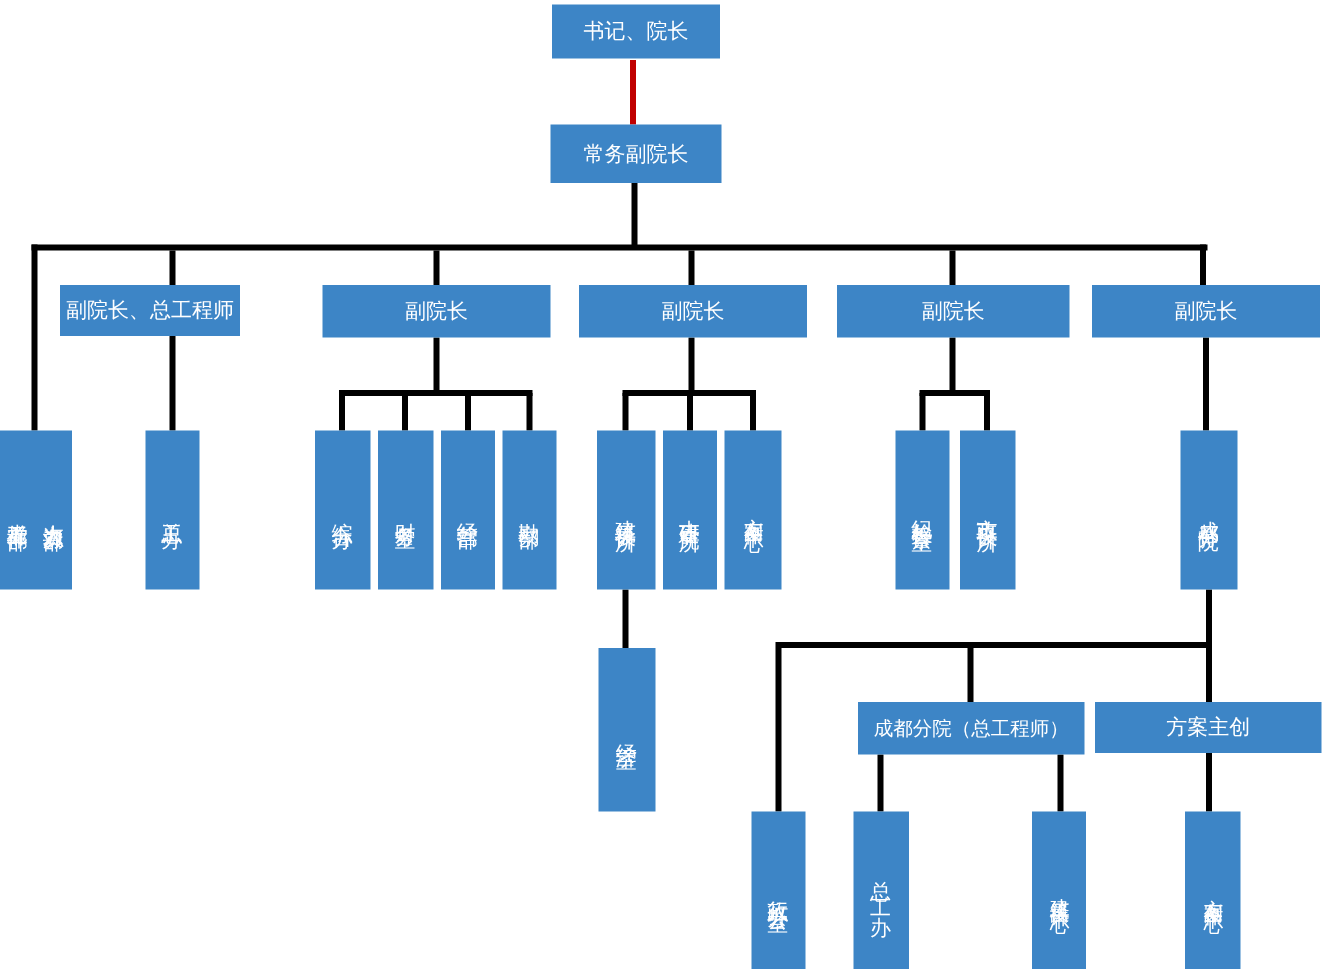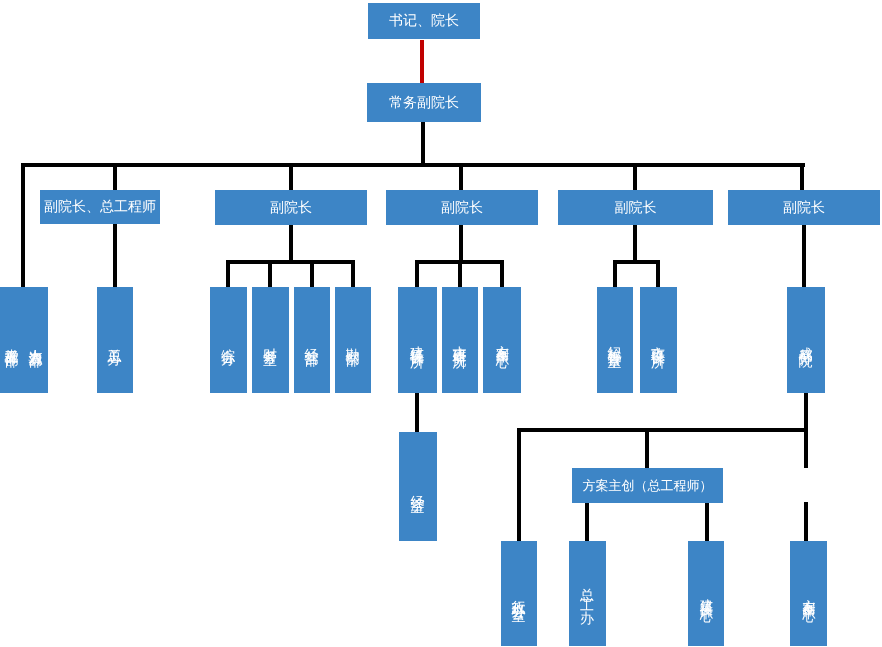--- a/index.html
+++ b/index.html
@@ -115,20 +115,21 @@
   <div class="box v" style="left:335px;top:287px;width:36px;height:106px">勘察部</div>
   <div class="box v" style="left:398px;top:287px;width:39px;height:106px">建筑设计所</div>
   <div class="box v" style="left:442px;top:287px;width:36px;height:106px">古建研究所</div>
   <div class="box v small" style="left:483px;top:287px;width:38px;height:106px">方案创作中心</div>
   <div class="box v" style="left:597px;top:287px;width:36px;height:106px">纪检督察室</div>
   <div class="box v" style="left:640px;top:287px;width:37px;height:106px">市政设计所</div>
   <div class="box v" style="left:787px;top:287px;width:38px;height:106px">成都分院</div>
 
   <div class="box v" style="left:399px;top:432px;width:38px;height:109px">经济室</div>
 
-  <div class="box h small" style="left:572px;top:468px;width:151px;height:35px">方案主创（总工程师）</div>
+  <div class="box h small" style="left:572px;top:468px;width:151px;height:35px">成都分院（总工程师）</div>
+  <div class="box h" style="left:730px;top:468px;width:151px;height:34px">方案主创</div>
 
   <div class="box v" style="left:501px;top:541px;width:36px;height:105px">行政办公室</div>
   <div class="box v spread" style="left:569px;top:541px;width:37px;height:105px">总工办</div>
   <div class="box v small" style="left:688px;top:541px;width:36px;height:105px">建筑设计中心</div>
   <div class="box v small" style="left:790px;top:541px;width:37px;height:105px">方案创作中心</div>
 
 </div>
 
 </body></html>

